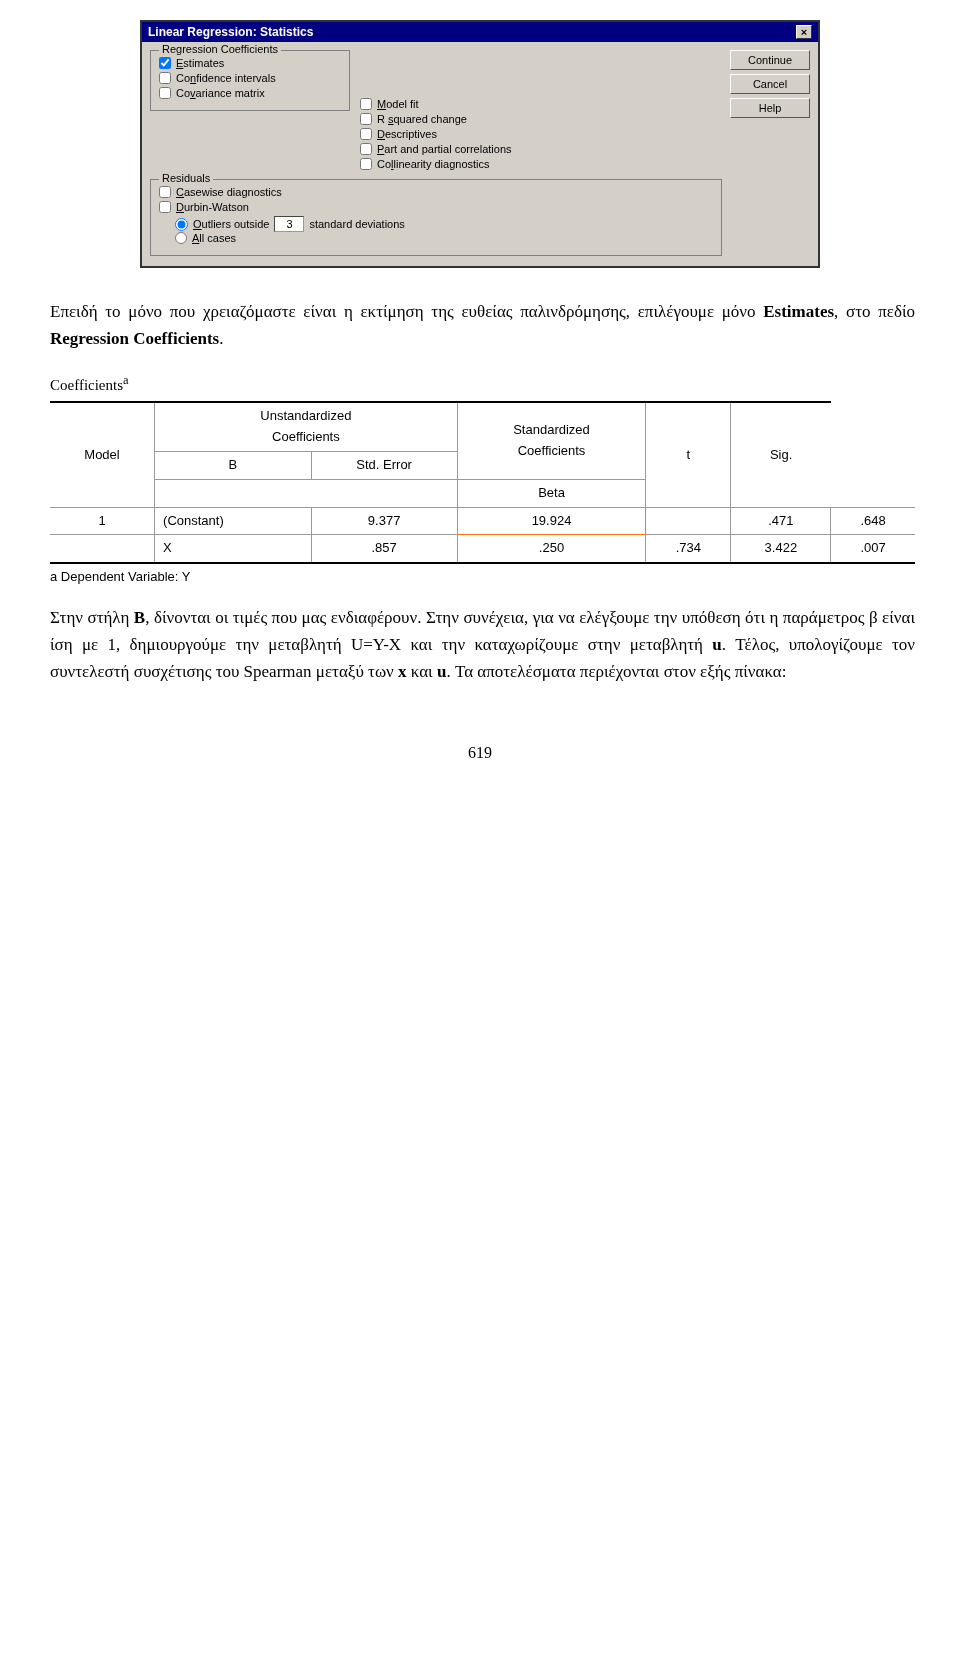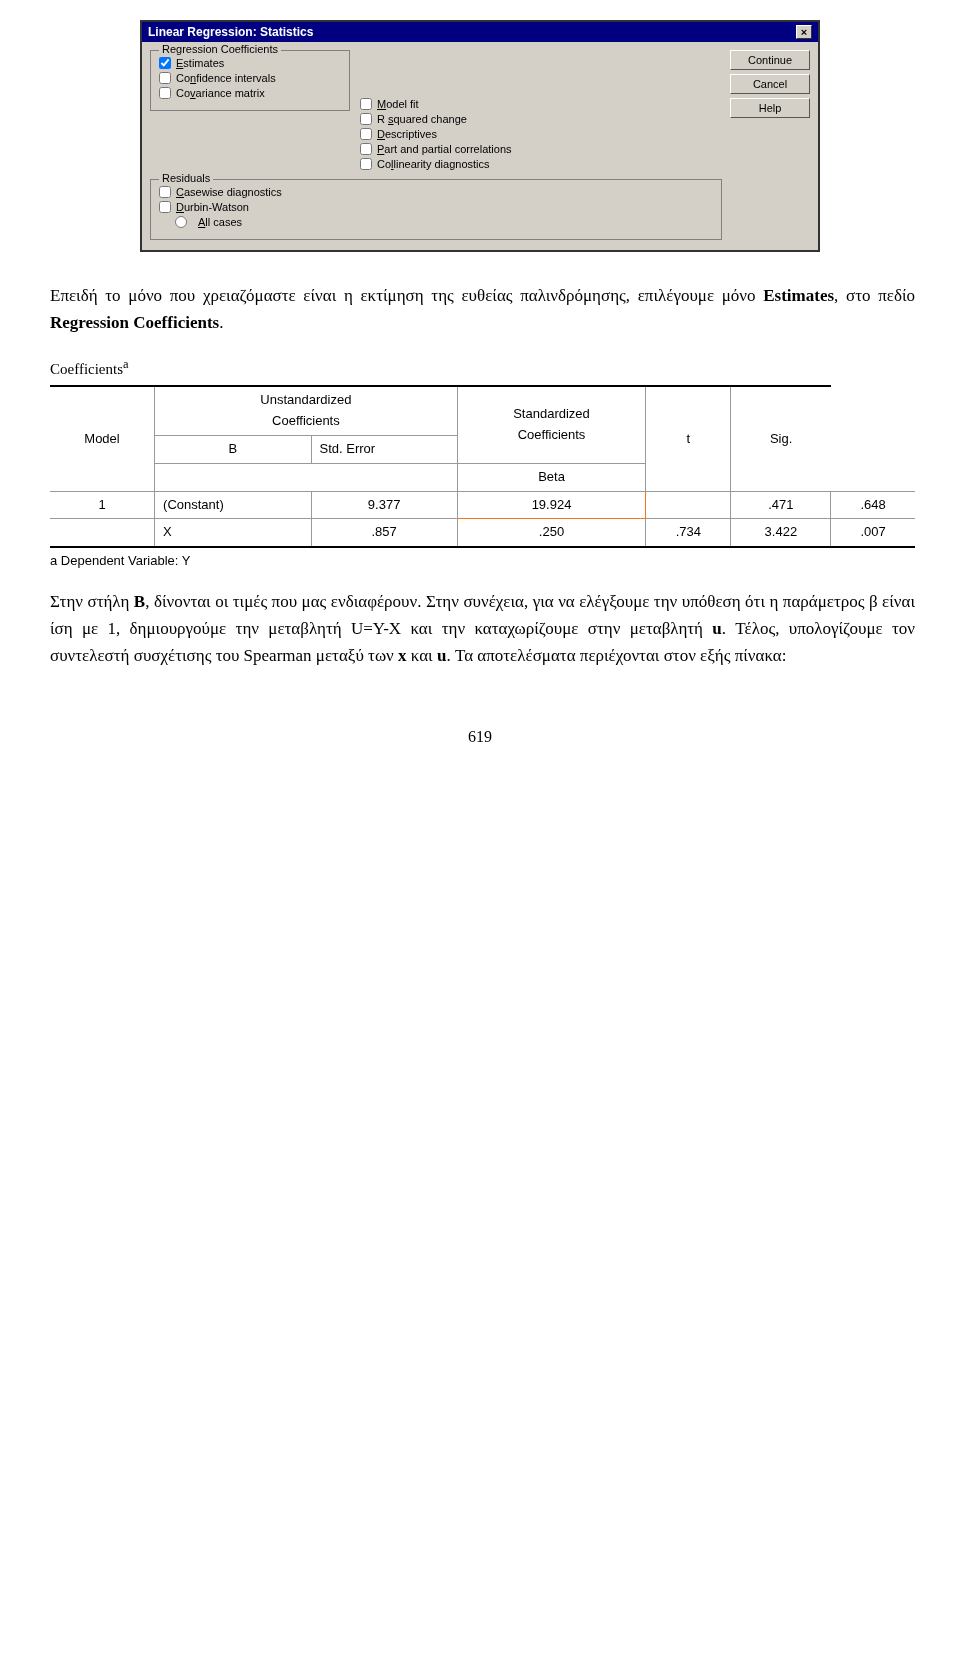--- a/index.html
+++ b/index.html
@@ -128,21 +128,21 @@
     }
 
     .col-right {
       flex: 1;
       margin-top: 44px;
     }
 
     .radio-row {
       display: flex;
       align-items: center;
-      gap: 11px;
+      gap: 5px;
       font-family: Arial, sans-serif;
       font-size: 11px;
       margin-bottom: 3px;
     }
 
     .radio-row input[type="radio"] {
       width: 12px;
       height: 12px;
     }
 
@@ -277,20 +277,26 @@
         <div class="group-box">
           <span class="group-box-title">Residuals</span>
           <div class="checkbox-row">
             <input type="checkbox" id="casewise" style="">
             <label for="casewise"><u>C</u>asewise diagnostics</label>
           </div>
           <div class="checkbox-row">
             <input type="checkbox" id="durbin" style="">
             <label for="durbin"><u>D</u>urbin-Watson</label>
           </div>
+          <div class="outliers-row" style="margin-left: 16px; margin-top: 2px;">
+            <input type="radio" name="casediag" id="outliers" checked="" style="">
+            <label for="outliers"><u>O</u>utliers outside</label>
+            <input type="text" class="outliers-input" value="3" style="">
+            <span>standard deviations</span>
+          </div>
           <div class="radio-row" style="margin-left: 16px;">
             <input type="radio" name="casediag" id="allcases" style="">
             <label for="allcases"><u>A</u>ll cases</label>
           </div>
         </div>
 
       </div>
 
       <div class="dialog-buttons">
         <button class="dialog-btn">Continue</button>
@@ -316,21 +322,21 @@
       <thead>
         <tr>
           <td rowspan="3" style="border: 1px solid #999; border-left: none; border-top: 2px solid #000;">Model</td>
           <td colspan="2" style="border-top: 2px solid #000; border-bottom: 1px solid #999; border-left: 1px solid #999; border-right: 1px solid #999; text-align: center;">Unstandardized<br>Coefficients</td>
           <td rowspan="2" style="border: 1px solid #999; border-top: 2px solid #000; text-align: center;">Standardized<br>Coefficients</td>
           <td rowspan="3" style="border: 1px solid #999; border-top: 2px solid #000;">t</td>
           <td rowspan="3" style="border: 1px solid #999; border-top: 2px solid #000; border-right: none;">Sig.</td>
         </tr>
         <tr>
           <td style="border: 1px solid #999; text-align: center;">B</td>
-          <td style="border: 1px solid #999; text-align: left;">Std. Error</td>
+          <td style="border: 1px solid #999; text-align: center;">Std. Error</td>
         </tr>
         <tr>
           <td colspan="2" style="border: none;"></td>
           <td style="border: 1px solid #999; border-bottom: 1px solid #999; text-align: center;">Beta</td>
         </tr>
       </thead>
       <tbody>
         <tr>
           <td style="border: 1px solid #999; border-left: none;">1</td>
           <td style="border: 1px solid #999; text-align: left; margin-top: 36px;">(Constant)</td>

